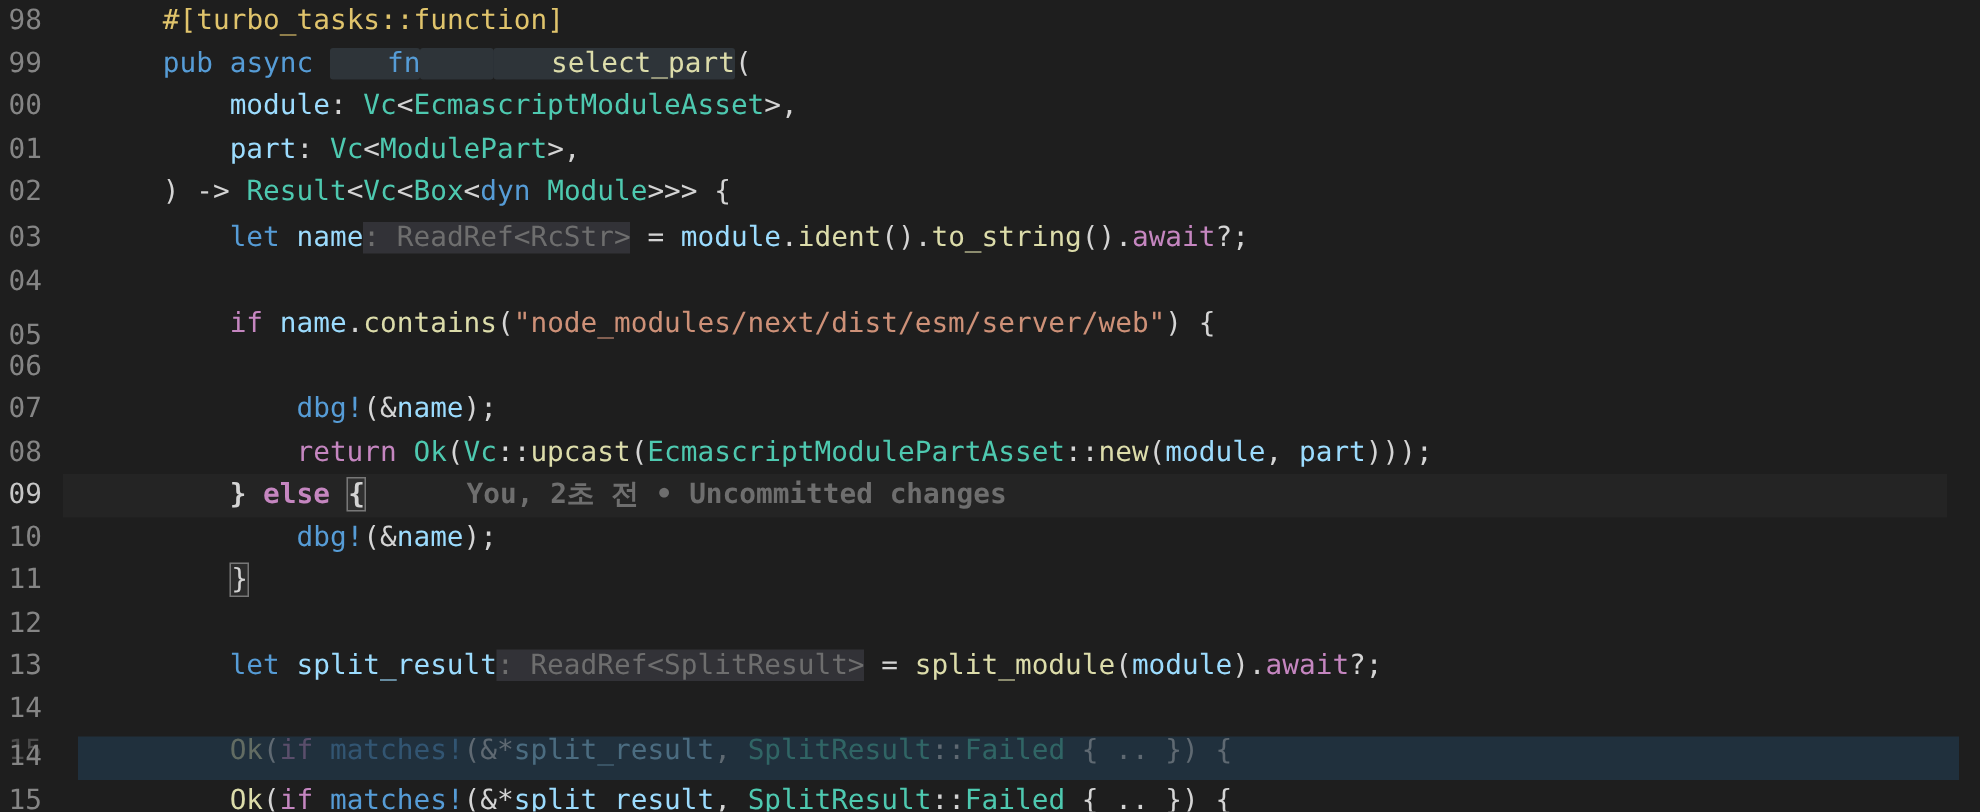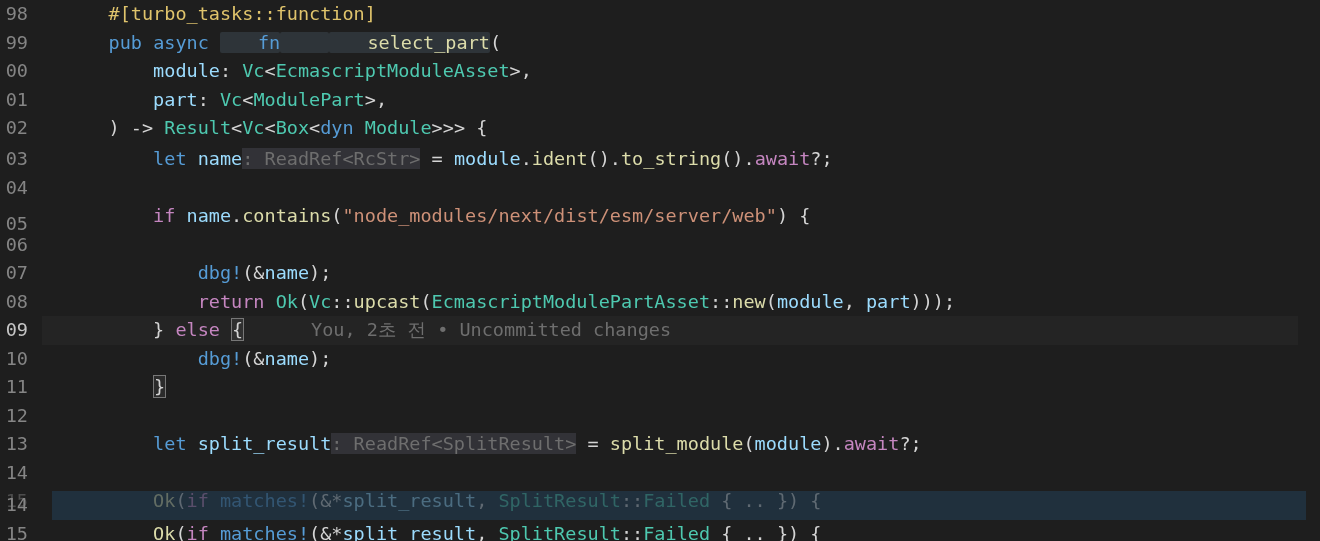--- a/index.html
+++ b/index.html
@@ -49,20 +49,21 @@
   .row {
     position: absolute;
     left: 0;
     height: 28.5px;
   }
   .row.current {
     background: rgba(40,40,40,0.6);
     width: 1256px;
     left: -22px;
     padding-left: 22px;
+    font-weight: bold;
   }
   .over {
     background: #20303d;
     position: absolute;
     top: 491px;
     left: 0;
     width: 1320px;
     height: 28.5px;
     z-index: 0;
   }

